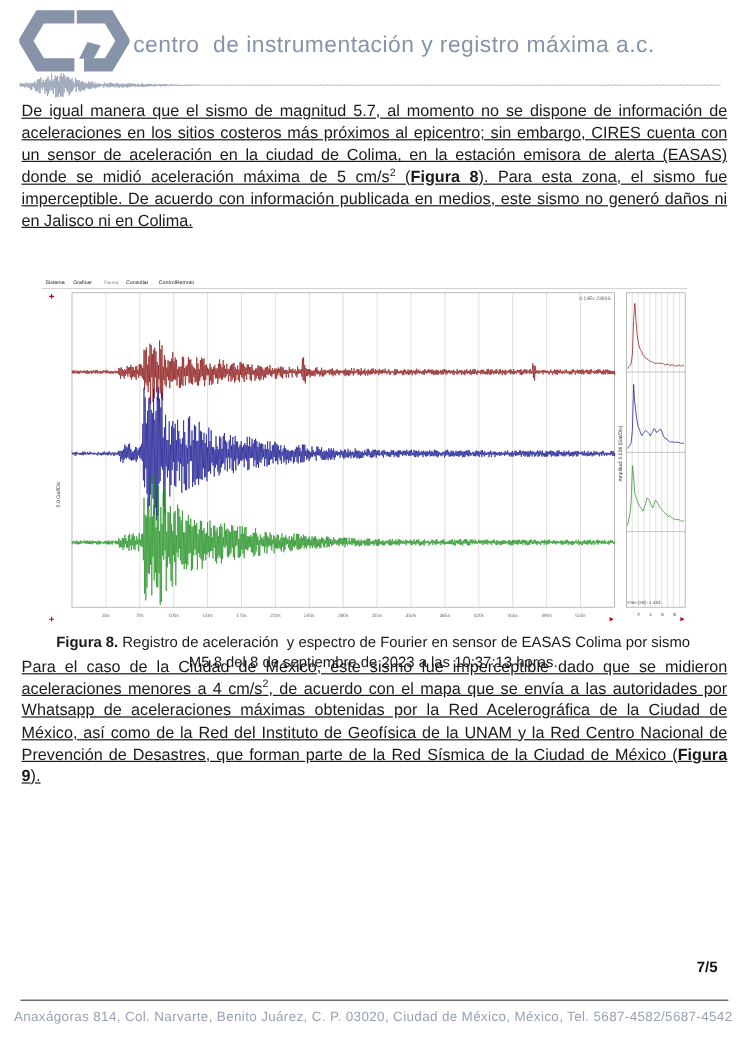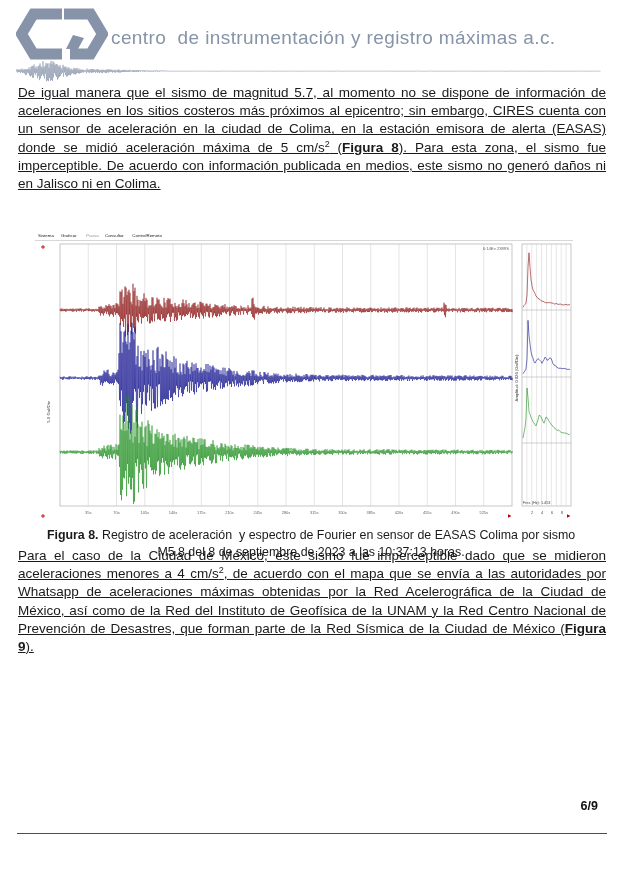--- a/index.html
+++ b/index.html
@@ -37,21 +37,21 @@
 </head>
 <body>
 
 <div class="page">
 
   <svg class="logo-svg" width="92" height="52" viewBox="0 0 92 52">
     <path d="M 46 6 L 17.5 6 L 5.5 26 L 17.5 46 L 46 46" fill="none" stroke="#8793a8" stroke-width="11"></path>
     <path d="M 48 6 L 74.5 6 L 86.5 26 L 74.5 46 L 54 46" fill="none" stroke="#8793a8" stroke-width="11"></path>
     <path d="M 50 41 L 62 41 L 68 30 L 57 27 Z" fill="#8793a8"></path>
   </svg>
-  <div class="org-name">centro  de instrumentación y registro máximas a.c.</div>
+  <div class="org-name">centro  de instrumentación y registro máxima a.c.</div>
   <svg class="divider-svg" id="divider-svg" width="592" height="28" viewBox="0 0 592 28">
       <polyline points="0,13.6 0.5,14.4 1,12.1 1.5,15.5 2,12.7 2.5,15.1 3,12.7 3.5,14.9 4,12.3 4.5,16.0 5,12.9 5.5,14.9 6,11.5 6.5,15.9 7,12.8 7.5,15.7 8,12.4 8.5,16.3 9,12.3 9.5,17.9 10,12.3 10.5,17.9 11,12.3 11.5,15.5 12,12.3 12.5,16.2 13,10.5 13.5,18.5 14,12.5 14.5,19.5 15,9.9 15.5,18.4 16,9.0 16.5,20.6 17,9.0 17.5,20.7 18,7.4 18.5,15.8 19,11.3 19.5,17.9 20,9.4 20.5,15.8 21,11.6 21.5,21.2 22,9.5 22.5,19.0 23,8.5 23.5,23.1 24,6.5 24.5,21.4 25,9.3 25.5,18.9 26,10.8 26.5,17.2 27,4.2 27.5,18.8 28,10.2 28.5,21.5 29,8.9 29.5,16.5 30,5.9 30.5,24.2 31,7.1 31.5,23.4 32,6.2 32.5,24.1 33,10.8 33.5,20.7 34,6.4 34.5,23.7 35,3.9 35.5,23.1 36,7.1 36.5,23.9 37,4.3 37.5,20.4 38,5.7 38.5,16.0 39,8.2 39.5,18.3 40,6.9 40.5,19.8 41,7.0 41.5,22.6 42,8.6 42.5,21.2 43,9.6 43.5,19.7 44,8.0 44.5,18.9 45,10.7 45.5,16.8 46,12.6 46.5,15.5 47,7.8 47.5,19.7 48,9.6 48.5,15.3 49,9.9 49.5,18.0 50,9.7 50.5,19.5 51,11.8 51.5,19.2 52,10.4 52.5,18.2 53,10.7 53.5,18.0 54,12.6 54.5,18.4 55,11.5 55.5,16.7 56,12.7 56.5,16.1 57,12.6 57.5,17.2 58,10.8 58.5,16.9 59,11.5 59.5,17.5 60,11.7 60.5,16.6 61,10.9 61.5,15.9 62,12.8 62.5,16.1 63,11.5 63.5,16.7 64,13.0 64.5,15.9 65,12.3 65.5,15.8 66,13.0 66.5,15.1 67,12.5 67.5,15.6 68,13.1 68.5,14.5 69,13.1 69.5,14.6 70,13.3 70.5,16.3 71,11.5 71.5,14.6 72,13.1 72.5,15.3 73,12.5 73.5,15.9 74,12.8 74.5,15.2 75,12.0 75.5,15.9 76,12.0 76.5,15.5 77,12.0 77.5,15.3 78,12.5 78.5,15.0 79,12.6 79.5,15.9 80,13.4 80.5,14.9 81,12.1 81.5,15.9 82,12.2 82.5,15.2 83,12.9 83.5,16.1 84,13.1 84.5,15.1 85,12.8 85.5,15.8 86,12.9 86.5,16.1 87,12.7 87.5,15.1 88,13.0 88.5,15.3 89,13.1 89.5,15.8 90,12.7 90.5,16.0 91,12.3 91.5,15.2 92,12.9 92.5,15.5 93,12.2 93.5,15.2 94,12.7 94.5,14.6 95,12.6 95.5,14.9 96,12.8 96.5,15.6 97,13.1 97.5,14.8 98,13.5 98.5,15.3 99,12.7 99.5,15.6 100,13.3 100.5,14.7 101,13.6 101.5,15.3 102,12.5 102.5,15.3 103,12.7 103.5,15.5 104,13.4 104.5,15.5 105,13.4 105.5,14.9 106,13.3 106.5,15.1 107,12.9 107.5,15.0 108,12.9 108.5,15.0 109,13.1 109.5,14.6 110,12.9 110.5,14.8 111,13.6 111.5,15.0 112,13.3 112.5,14.8 113,13.2 113.5,15.1 114,12.8 114.5,14.4 115,13.7 115.5,14.5 116,13.3 116.5,14.6 117,13.0 117.5,15.0 118,13.3 118.5,15.0 119,13.5 119.5,14.6 120,13.0 120.5,14.8 121,13.1 121.5,14.5 122,13.1 122.5,15.0 123,13.1 123.5,14.2 124,13.7 124.5,14.8 125,13.7 125.5,14.2 126,13.2 126.5,14.4 127,13.4 127.5,14.4 128,13.3 128.5,14.7 129,13.8 129.5,14.5 130,13.2 130.5,14.2 131,13.8 131.5,14.4 132,13.3 132.5,14.6 133,13.7 133.5,14.5 134,13.8 134.5,14.5 135,13.6 135.5,14.5 136,13.8 136.5,14.6 137,13.7 137.5,14.5 138,13.4 138.5,14.2 139,13.8 139.5,14.5 140,13.4 140.5,14.3 141,13.4 141.5,14.5 142,13.7 142.5,14.2 143,13.8 143.5,14.7 144,13.5 144.5,14.3 145,13.6 145.5,14.2 146,13.6 146.5,14.3 147,13.5 147.5,14.2 148,13.5 148.5,14.2 149,13.8 149.5,14.2 150,13.5 150.5,14.1 151,13.9 151.5,14.2 152,13.8 152.5,14.1 153,13.8 153.5,14.2 154,13.9 154.5,14.2 155,13.9 155.5,14.2 156,13.8 156.5,14.2 157,13.9 157.5,14.2 158,13.9 158.5,14.1 159,13.8 159.5,14.1 160,13.9 160.5,14.1 161,13.9 161.5,14.2 162,13.8 162.5,14.2 163,13.8 163.5,14.2 164,13.8 164.5,14.2 165,13.8 165.5,14.2 166,13.9 166.5,14.1 167,13.8 167.5,14.1 168,13.9 168.5,14.1 169,13.8 169.5,14.2 170,13.9 170.5,14.2 171,13.9 171.5,14.2 172,13.8 172.5,14.1 173,13.9 173.5,14.2 174,13.9 174.5,14.2 175,13.8 175.5,14.2 176,13.8 176.5,14.1 177,13.9 177.5,14.2 178,13.8 178.5,14.2 179,13.8 179.5,14.1 180,13.8 180.5,14.1 181,13.8 181.5,14.1 182,13.9 182.5,14.1 183,13.9 183.5,14.2 184,13.8 184.5,14.2 185,13.8 185.5,14.1 186,13.9 186.5,14.1 187,13.9 187.5,14.2 188,13.8 188.5,14.1 189,13.9 189.5,14.1 190,13.8 190.5,14.1 191,13.8 191.5,14.2 192,13.9 192.5,14.2 193,13.8 193.5,14.1 194,13.9 194.5,14.2 195,13.9 195.5,14.2 196,13.9 196.5,14.2 197,13.8 197.5,14.2 198,13.8 198.5,14.2 199,13.8 199.5,14.2 200,13.8 200.5,14.2 201,13.8 201.5,14.2 202,13.8 202.5,14.2 203,13.8 203.5,14.2 204,13.8 204.5,14.2 205,13.9 205.5,14.1 206,13.8 206.5,14.1 207,13.8 207.5,14.1 208,13.8 208.5,14.2 209,13.8 209.5,14.1 210,13.9 210.5,14.1 211,13.8 211.5,14.2 212,13.9 212.5,14.1 213,13.9 213.5,14.2 214,13.9 214.5,14.1 215,13.9 215.5,14.2 216,13.9 216.5,14.2 217,13.9 217.5,14.2 218,13.8 218.5,14.2 219,13.8 219.5,14.1 220,13.8 220.5,14.1 221,13.9 221.5,14.2 222,13.8 222.5,14.2 223,13.8 223.5,14.1 224,13.8 224.5,14.1 225,13.9 225.5,14.1 226,13.9 226.5,14.2 227,13.9 227.5,14.1 228,13.9 228.5,14.1 229,13.8 229.5,14.2 230,13.8 230.5,14.2 231,13.8 231.5,14.1 232,13.9 232.5,14.1 233,13.9 233.5,14.1 234,13.9 234.5,14.1 235,13.9 235.5,14.1 236,13.9 236.5,14.2 237,13.9 237.5,14.1 238,13.9 238.5,14.1 239,13.8 239.5,14.2 240,13.8 240.5,14.2 241,13.8 241.5,14.2 242,13.9 242.5,14.2 243,13.8 243.5,14.2 244,13.8 244.5,14.2 245,13.8 245.5,14.1 246,13.9 246.5,14.2 247,13.9 247.5,14.2 248,13.9 248.5,14.2 249,13.8 249.5,14.1 250,13.9 250.5,14.2 251,13.8 251.5,14.1 252,13.9 252.5,14.2 253,13.9 253.5,14.1 254,13.9 254.5,14.1 255,13.9 255.5,14.2 256,13.8 256.5,14.2 257,13.8 257.5,14.2 258,13.8 258.5,14.2 259,13.8 259.5,14.2 260,13.8 260.5,14.2 261,13.9 261.5,14.2 262,13.8 262.5,14.1 263,13.9 263.5,14.1 264,13.9 264.5,14.2 265,13.8 265.5,14.1 266,13.8 266.5,14.2 267,13.8 267.5,14.2 268,13.8 268.5,14.2 269,13.9 269.5,14.2 270,13.8 270.5,14.1 271,13.9 271.5,14.2 272,13.8 272.5,14.2 273,13.9 273.5,14.2 274,13.8 274.5,14.1 275,13.8 275.5,14.1 276,13.8 276.5,14.1 277,13.8 277.5,14.1 278,13.8 278.5,14.2 279,13.8 279.5,14.1 280,13.9 280.5,14.2 281,13.9 281.5,14.2 282,13.9 282.5,14.2 283,13.9 283.5,14.2 284,13.9 284.5,14.1 285,13.9 285.5,14.2 286,13.9 286.5,14.2 287,13.9 287.5,14.2 288,13.8 288.5,14.1 289,13.8 289.5,14.2 290,13.8 290.5,14.1 291,13.9 291.5,14.2 292,13.9 292.5,14.1 293,13.9 293.5,14.1 294,13.9 294.5,14.1 295,13.8 295.5,14.2 296,13.8 296.5,14.2 297,13.9 297.5,14.1 298,13.9 298.5,14.1 299,13.8 299.5,14.2 300,13.8 300.5,14.1 301,13.9 301.5,14.1 302,13.9 302.5,14.2 303,13.8 303.5,14.1 304,13.8 304.5,14.2 305,13.9 305.5,14.2 306,13.8 306.5,14.1 307,13.9 307.5,14.1 308,13.8 308.5,14.1 309,13.9 309.5,14.2 310,13.8 310.5,14.1 311,13.8 311.5,14.2 312,13.8 312.5,14.2 313,13.9 313.5,14.1 314,13.8 314.5,14.2 315,13.9 315.5,14.1 316,13.8 316.5,14.2 317,13.9 317.5,14.1 318,13.9 318.5,14.2 319,13.8 319.5,14.2 320,13.8 320.5,14.1 321,13.9 321.5,14.1 322,13.9 322.5,14.1 323,13.9 323.5,14.1 324,13.9 324.5,14.2 325,13.9 325.5,14.2 326,13.8 326.5,14.2 327,13.9 327.5,14.2 328,13.8 328.5,14.2 329,13.8 329.5,14.1 330,13.8 330.5,14.2 331,13.8 331.5,14.1 332,13.9 332.5,14.1 333,13.9 333.5,14.1 334,13.8 334.5,14.1 335,13.9 335.5,14.1 336,13.9 336.5,14.2 337,13.8 337.5,14.1 338,13.8 338.5,14.1 339,13.9 339.5,14.2 340,13.8 340.5,14.2 341,13.8 341.5,14.1 342,13.8 342.5,14.2 343,13.8 343.5,14.1 344,13.9 344.5,14.1 345,13.8 345.5,14.1 346,13.9 346.5,14.2 347,13.9 347.5,14.1 348,13.8 348.5,14.2 349,13.9 349.5,14.2 350,13.8 350.5,14.1 351,13.9 351.5,14.1 352,13.9 352.5,14.2 353,13.8 353.5,14.1 354,13.8 354.5,14.2 355,13.8 355.5,14.1 356,13.9 356.5,14.2 357,13.9 357.5,14.1 358,13.9 358.5,14.2 359,13.9 359.5,14.1 360,13.8 360.5,14.2 361,13.8 361.5,14.2 362,13.8 362.5,14.1 363,13.8 363.5,14.1 364,13.8 364.5,14.1 365,13.9 365.5,14.2 366,13.9 366.5,14.1 367,13.9 367.5,14.1 368,13.8 368.5,14.1 369,13.8 369.5,14.1 370,13.8 370.5,14.1 371,13.9 371.5,14.1 372,13.8 372.5,14.1 373,13.9 373.5,14.2 374,13.8 374.5,14.1 375,13.9 375.5,14.1 376,13.9 376.5,14.2 377,13.9 377.5,14.2 378,13.9 378.5,14.2 379,13.8 379.5,14.2 380,13.9 380.5,14.2 381,13.8 381.5,14.2 382,13.8 382.5,14.2 383,13.8 383.5,14.1 384,13.9 384.5,14.2 385,13.8 385.5,14.2 386,13.9 386.5,14.2 387,13.8 387.5,14.1 388,13.9 388.5,14.1 389,13.8 389.5,14.2 390,13.8 390.5,14.2 391,13.9 391.5,14.2 392,13.9 392.5,14.1 393,13.8 393.5,14.1 394,13.8 394.5,14.2 395,13.9 395.5,14.2 396,13.9 396.5,14.2 397,13.8 397.5,14.1 398,13.8 398.5,14.2 399,13.9 399.5,14.2 400,13.9 400.5,14.1 401,13.9 401.5,14.1 402,13.9 402.5,14.1 403,13.8 403.5,14.2 404,13.9 404.5,14.1 405,13.8 405.5,14.2 406,13.9 406.5,14.2 407,13.9 407.5,14.2 408,13.9 408.5,14.2 409,13.9 409.5,14.2 410,13.9 410.5,14.2 411,13.9 411.5,14.1 412,13.8 412.5,14.2 413,13.8 413.5,14.1 414,13.9 414.5,14.1 415,13.9 415.5,14.1 416,13.9 416.5,14.1 417,13.8 417.5,14.2 418,13.8 418.5,14.2 419,13.9 419.5,14.2 420,13.9 420.5,14.2 421,13.8 421.5,14.1 422,13.9 422.5,14.2 423,13.8 423.5,14.2 424,13.8 424.5,14.1 425,13.8 425.5,14.2 426,13.9 426.5,14.2 427,13.8 427.5,14.2 428,13.9 428.5,14.2 429,13.8 429.5,14.2 430,13.9 430.5,14.2 431,13.8 431.5,14.1 432,13.9 432.5,14.1 433,13.9 433.5,14.2 434,13.9 434.5,14.2 435,13.8 435.5,14.1 436,13.8 436.5,14.1 437,13.9 437.5,14.2 438,13.8 438.5,14.2 439,13.8 439.5,14.2 440,13.8 440.5,14.1 441,13.8 441.5,14.2 442,13.9 442.5,14.1 443,13.9 443.5,14.2 444,13.8 444.5,14.2 445,13.8 445.5,14.1 446,13.9 446.5,14.1 447,13.8 447.5,14.1 448,13.9 448.5,14.2 449,13.9 449.5,14.1 450,13.8 450.5,14.1 451,13.8 451.5,14.2 452,13.9 452.5,14.1 453,13.8 453.5,14.2 454,13.9 454.5,14.1 455,13.8 455.5,14.1 456,13.9 456.5,14.1 457,13.8 457.5,14.2 458,13.8 458.5,14.2 459,13.9 459.5,14.2 460,13.8 460.5,14.1 461,13.8 461.5,14.2 462,13.9 462.5,14.2 463,13.8 463.5,14.2 464,13.8 464.5,14.2 465,13.9 465.5,14.1 466,13.8 466.5,14.2 467,13.9 467.5,14.1 468,13.8 468.5,14.1 469,13.9 469.5,14.2 470,13.9 470.5,14.2 471,13.9 471.5,14.2 472,13.8 472.5,14.2 473,13.8 473.5,14.1 474,13.9 474.5,14.2 475,13.8 475.5,14.1 476,13.9 476.5,14.2 477,13.9 477.5,14.2 478,13.8 478.5,14.1 479,13.8 479.5,14.1 480,13.8 480.5,14.1 481,13.9 481.5,14.1 482,13.9 482.5,14.2 483,13.8 483.5,14.2 484,13.9 484.5,14.2 485,13.8 485.5,14.1 486,13.9 486.5,14.1 487,13.8 487.5,14.2 488,13.9 488.5,14.2 489,13.8 489.5,14.2 490,13.8 490.5,14.2 491,13.8 491.5,14.2 492,13.8 492.5,14.1 493,13.9 493.5,14.2 494,13.8 494.5,14.1 495,13.8 495.5,14.1 496,13.8 496.5,14.2 497,13.8 497.5,14.1 498,13.9 498.5,14.1 499,13.8 499.5,14.2 500,13.8 500.5,14.1 501,13.8 501.5,14.2 502,13.8 502.5,14.2 503,13.8 503.5,14.2 504,13.9 504.5,14.1 505,13.8 505.5,14.2 506,13.9 506.5,14.2 507,13.8 507.5,14.1 508,13.9 508.5,14.1 509,13.8 509.5,14.1 510,13.9 510.5,14.2 511,13.9 511.5,14.2 512,13.9 512.5,14.2 513,13.8 513.5,14.1 514,13.8 514.5,14.1 515,13.9 515.5,14.2 516,13.9 516.5,14.2 517,13.9 517.5,14.2 518,13.9 518.5,14.2 519,13.9 519.5,14.1 520,13.9 520.5,14.2 521,13.9 521.5,14.1 522,13.9 522.5,14.1 523,13.8 523.5,14.2 524,13.9 524.5,14.2 525,13.8 525.5,14.2 526,13.9 526.5,14.2 527,13.9 527.5,14.1 528,13.8 528.5,14.1 529,13.9 529.5,14.1 530,13.8 530.5,14.1 531,13.8 531.5,14.1 532,13.8 532.5,14.1 533,13.8 533.5,14.2 534,13.8 534.5,14.1 535,13.9 535.5,14.1 536,13.9 536.5,14.2 537,13.8 537.5,14.2 538,13.8 538.5,14.1 539,13.8 539.5,14.2 540,13.9 540.5,14.2 541,13.8 541.5,14.1 542,13.9 542.5,14.1 543,13.9 543.5,14.2 544,13.8 544.5,14.1 545,13.8 545.5,14.2 546,13.9 546.5,14.1 547,13.9 547.5,14.2 548,13.8 548.5,14.2 549,13.8 549.5,14.2 550,13.8 550.5,14.1 551,13.8 551.5,14.2 552,13.8 552.5,14.2 553,13.8 553.5,14.2 554,13.9 554.5,14.2 555,13.8 555.5,14.1 556,13.8 556.5,14.1 557,13.9 557.5,14.1 558,13.9 558.5,14.2 559,13.8 559.5,14.2 560,13.8 560.5,14.1 561,13.9 561.5,14.1 562,13.9 562.5,14.1 563,13.9 563.5,14.1 564,13.8 564.5,14.1 565,13.9 565.5,14.2 566,13.8 566.5,14.2 567,13.9 567.5,14.1 568,13.9 568.5,14.2 569,13.9 569.5,14.1 570,13.9 570.5,14.1 571,13.9 571.5,14.2 572,13.8 572.5,14.2 573,13.8 573.5,14.2 574,13.9 574.5,14.2 575,13.9 575.5,14.1 576,13.8 576.5,14.1 577,13.8 577.5,14.2 578,13.8 578.5,14.1 579,13.9 579.5,14.1 580,13.9 580.5,14.1 581,13.8 581.5,14.2 582,13.9 582.5,14.1 583,13.9 583.5,14.1 584,13.9 584.5,14.2" fill="none" stroke="#8f9ab0" stroke-width="0.6"></polyline>
     </svg>
 
   <p class="body-text p1"><span>De igual manera que el sismo de magnitud 5.7, al momento no se dispone de información de aceleraciones en los sitios costeros más próximos al epicentro; sin embargo, CIRES cuenta con un sensor de aceleración en la ciudad de Colima, en la estación emisora de alerta (EASAS) donde se midió aceleración máxima de 5 cm/s</span><sup>2</sup><span> (</span><b>Figura 8</b><span>). Para esta zona, el sismo fue imperceptible. De acuerdo con información publicada en medios, este sismo no generó daños ni en Jalisco ni en Colima.</span></p>
 
   <svg class="fig-svg" id="fig-svg" width="538" height="294" viewBox="0 0 538 294">
       <text x="3" y="7" font-size="4.4" fill="#222" font-family="&quot;Liberation Sans&quot;, sans-serif">Sistema</text>
       <text x="26.049999999999997" y="7" font-size="4.4" fill="#222" font-family="&quot;Liberation Sans&quot;, sans-serif">Graficar</text>
       <text x="51.25" y="7" font-size="4.4" fill="#a09090" font-family="&quot;Liberation Sans&quot;, sans-serif">Pausa</text>
@@ -133,16 +133,17 @@
         <text x="507" y="283.5" font-size="3.8" fill="#444" text-anchor="middle" font-family="&quot;Liberation Sans&quot;, sans-serif">4</text>
         <text x="517" y="283.5" font-size="3.8" fill="#444" text-anchor="middle" font-family="&quot;Liberation Sans&quot;, sans-serif">6</text>
         <text x="527" y="283.5" font-size="3.8" fill="#444" text-anchor="middle" font-family="&quot;Liberation Sans&quot;, sans-serif">8</text>
       </g>
     </svg>
 
   <p class="caption"><b>Figura 8.</b><span> Registro de aceleración  y espectro de Fourier en sensor de EASAS Colima por sismo M5.8 del 8 de septiembre de 2023 a las 10:37:13 horas.</span></p>
 
   <p class="body-text p2"><span>Para el caso de la Ciudad de México, éste sismo fue imperceptible dado que se midieron aceleraciones menores a 4 cm/s</span><sup>2</sup><span>, de acuerdo con el mapa que se envía a las autoridades por Whatsapp de aceleraciones máximas obtenidas por la Red Acelerográfica de la Ciudad de México, así como de la Red del Instituto de Geofísica de la UNAM y la Red Centro Nacional de Prevención de Desastres, que forman parte de la Red Sísmica de la Ciudad de México (</span><b>Figura 9</b><span>).</span></p>
 
-  <div class="page-number">6/9</div>
+  <div class="page-number">7/5</div>
   <hr class="footer-rule">
+  <div class="footer-text">Anaxágoras 814, Col. Narvarte, Benito Juárez, C. P. 03020, Ciudad de México, México, Tel. 5687-4582/5687-4542</div>
 
 </div>
 
 </body></html>

